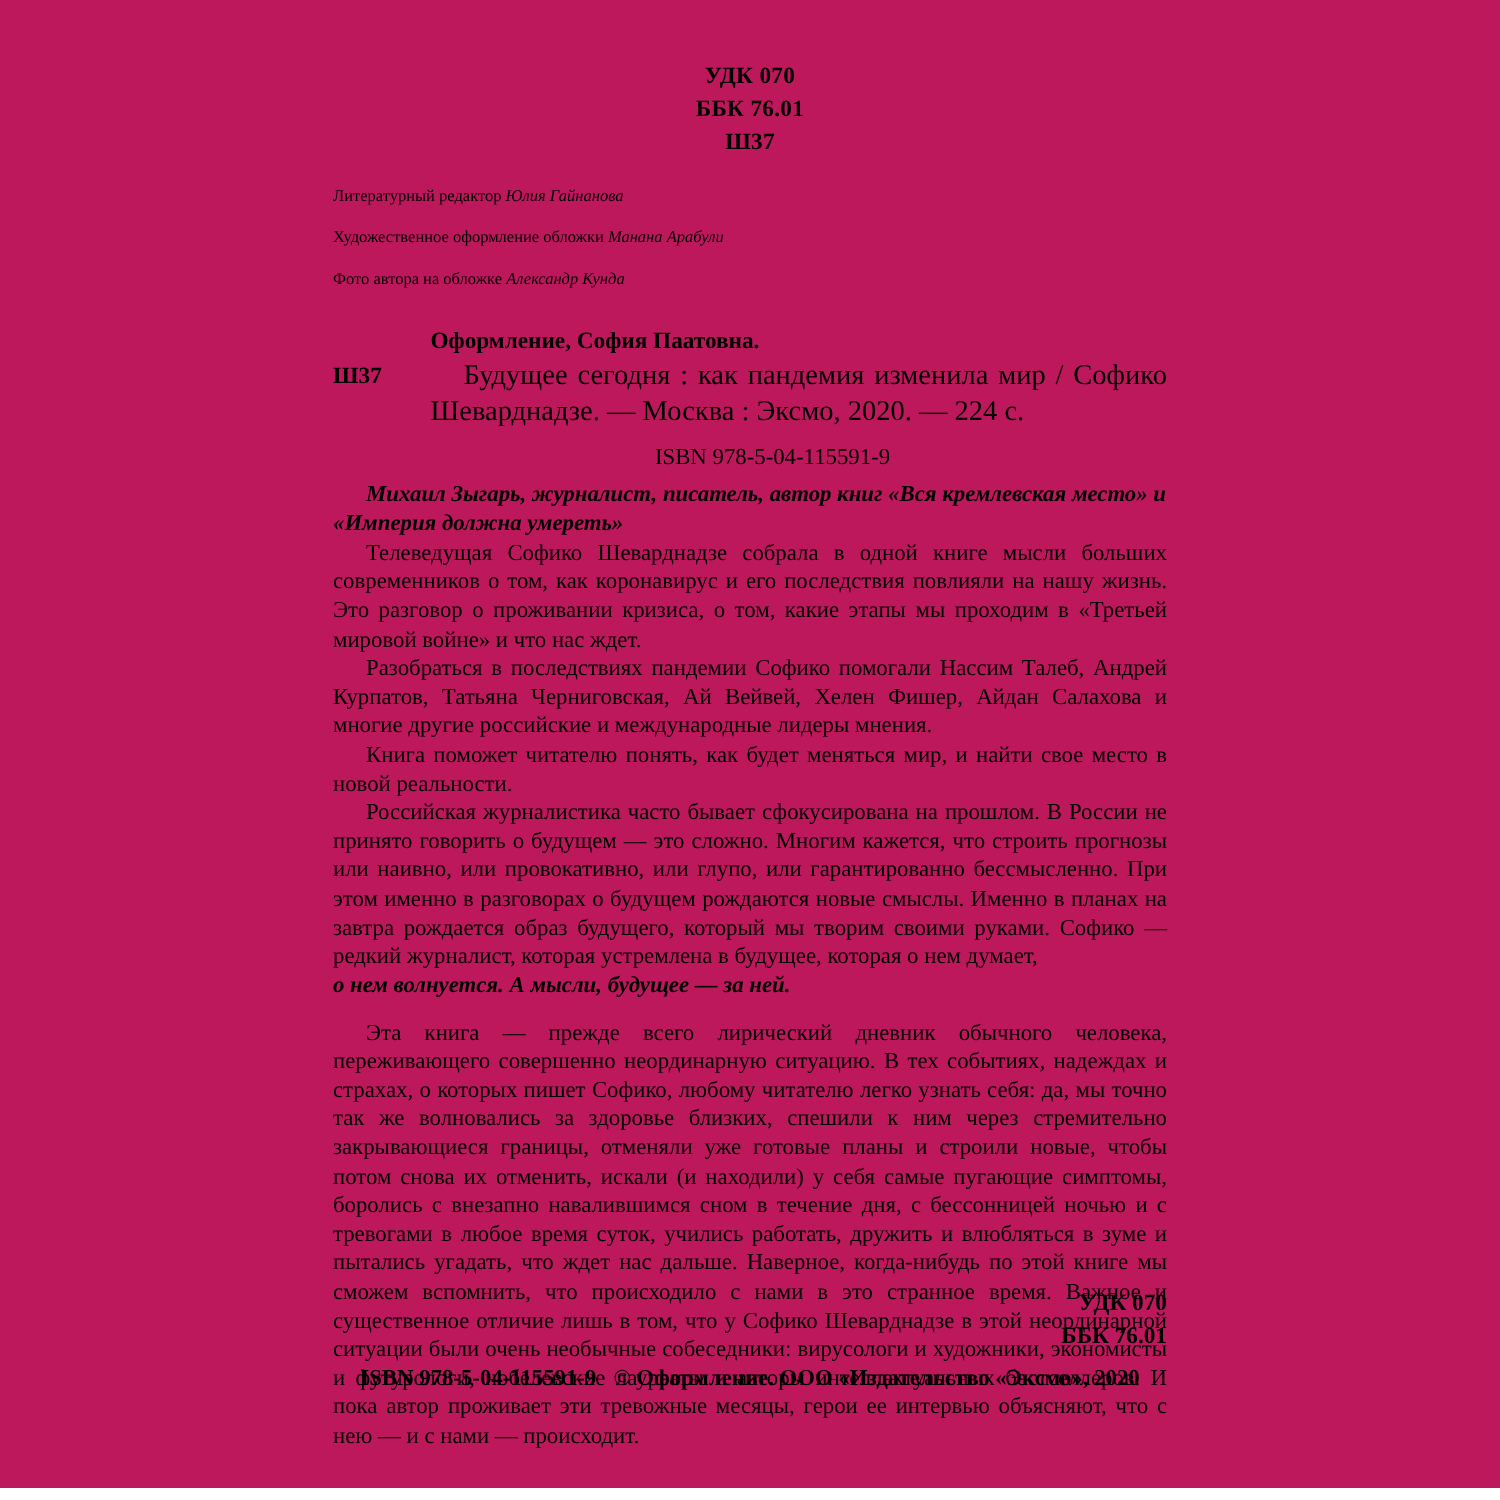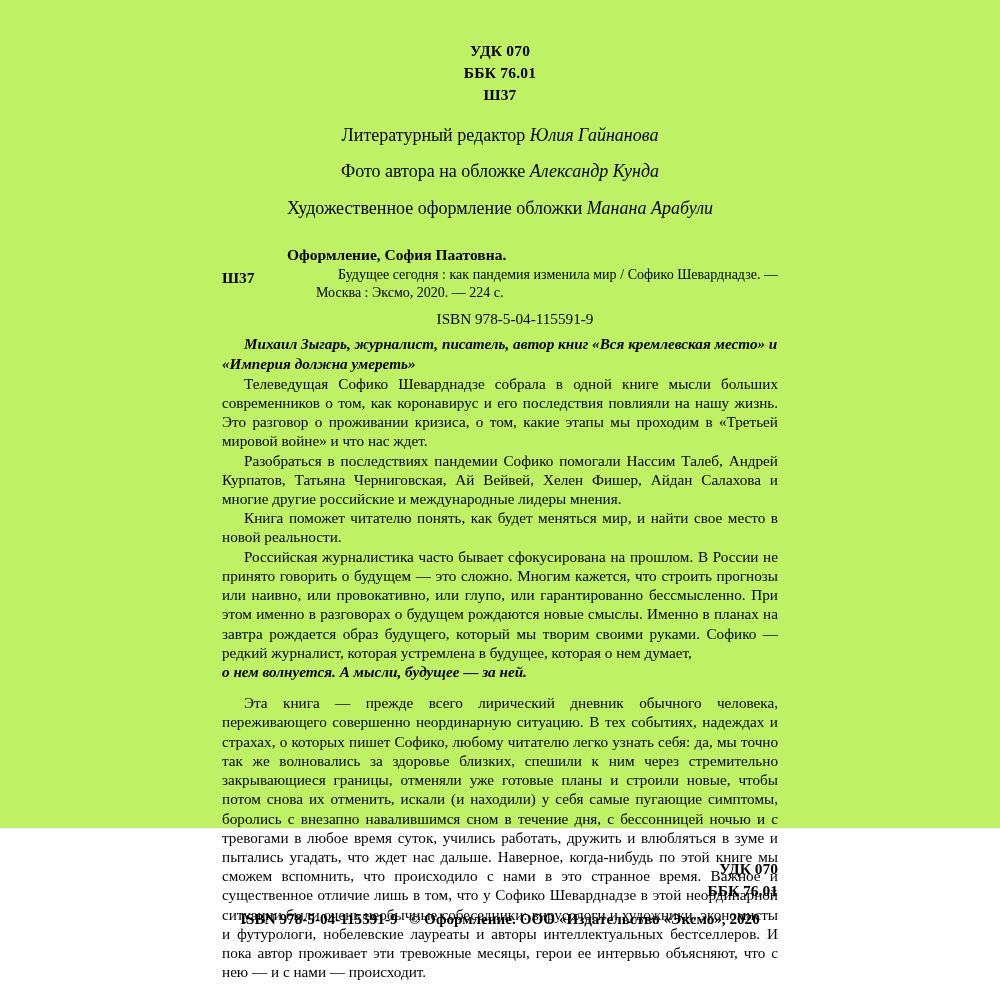--- a/index.html
+++ b/index.html
@@ -12,22 +12,22 @@
     height: 1000px;
     font-family: "Liberation Serif", serif;
     color: #000000;
     position: relative;
     overflow: hidden;
   }
   .page {
     position: absolute;
     left: 0; top: 0;
     width: 1000px;
-    height: 828px;
-    background: #bef264;
+    height: 992px;
+    background: #be185d;
   }
   .content {
     position: absolute;
     left: 222px;
     top: 40px;
     width: 556px;
   }
 
   
   .classif {
@@ -36,22 +36,21 @@
     font-size: 15.5px;
     line-height: 1.42;
     letter-spacing: 0.2px;
     margin: 0 0 18px 0;
   }
   .classif div { white-space: pre; }
 
   
   .credits { margin-bottom: 26px; }
   .credit-line {
-    text-align: center;
-    font-size: 18px;
+    font-size: 11px;
     line-height: 1.3;
     margin-bottom: 13px;
   }
   .credit-line .role { font-style: normal; }
   .credit-line .person { font-style: italic; }
 
   
   .record {
     position: relative;
     margin-bottom: 8px;
@@ -65,25 +64,24 @@
   }
   .record-body {
     margin-left: 65px;
   }
   .record-author {
     font-weight: bold;
     font-size: 15.5px;
     margin-bottom: 2px;
   }
   .record-desc {
-    font-size: 14px;
+    font-size: 19px;
     line-height: 1.26;
     text-indent: 22px;
     text-align: justify;
-    margin-left: 29px;
   }
   .isbn-top {
     text-align: center;
     font-size: 15.2px;
     margin-top: 9px;
     margin-bottom: 6px;
     margin-left: 30px;
   }
 
   
@@ -144,24 +142,24 @@
       <div>УДК 070</div>
       <div>ББК 76.01</div>
       <div>Ш37</div>
     </div>
 
     <div class="credits">
       <div class="credit-line">
         <span class="role">Литературный редактор </span><span class="person">Юлия Гайнанова</span>
       </div>
       <div class="credit-line">
+        <span class="role">Художественное оформление обложки </span><span class="person">Манана Арабули</span>
+      </div>
+      <div class="credit-line">
         <span class="role">Фото автора на обложке </span><span class="person">Александр Кунда</span>
-      </div>
-      <div class="credit-line">
-        <span class="role">Художественное оформление обложки </span><span class="person">Манана Арабули</span>
       </div>
     </div>
 
     <div class="record">
       <div class="record-code">Ш37</div>
       <div class="record-body">
         <div class="record-author">Оформление, София Паатовна.</div>
         <div class="record-desc">Будущее сегодня : как пандемия изменила мир / Софико Шеварднадзе. — Москва : Эксмо, 2020. — 224 с.</div>
       </div>
     </div>

